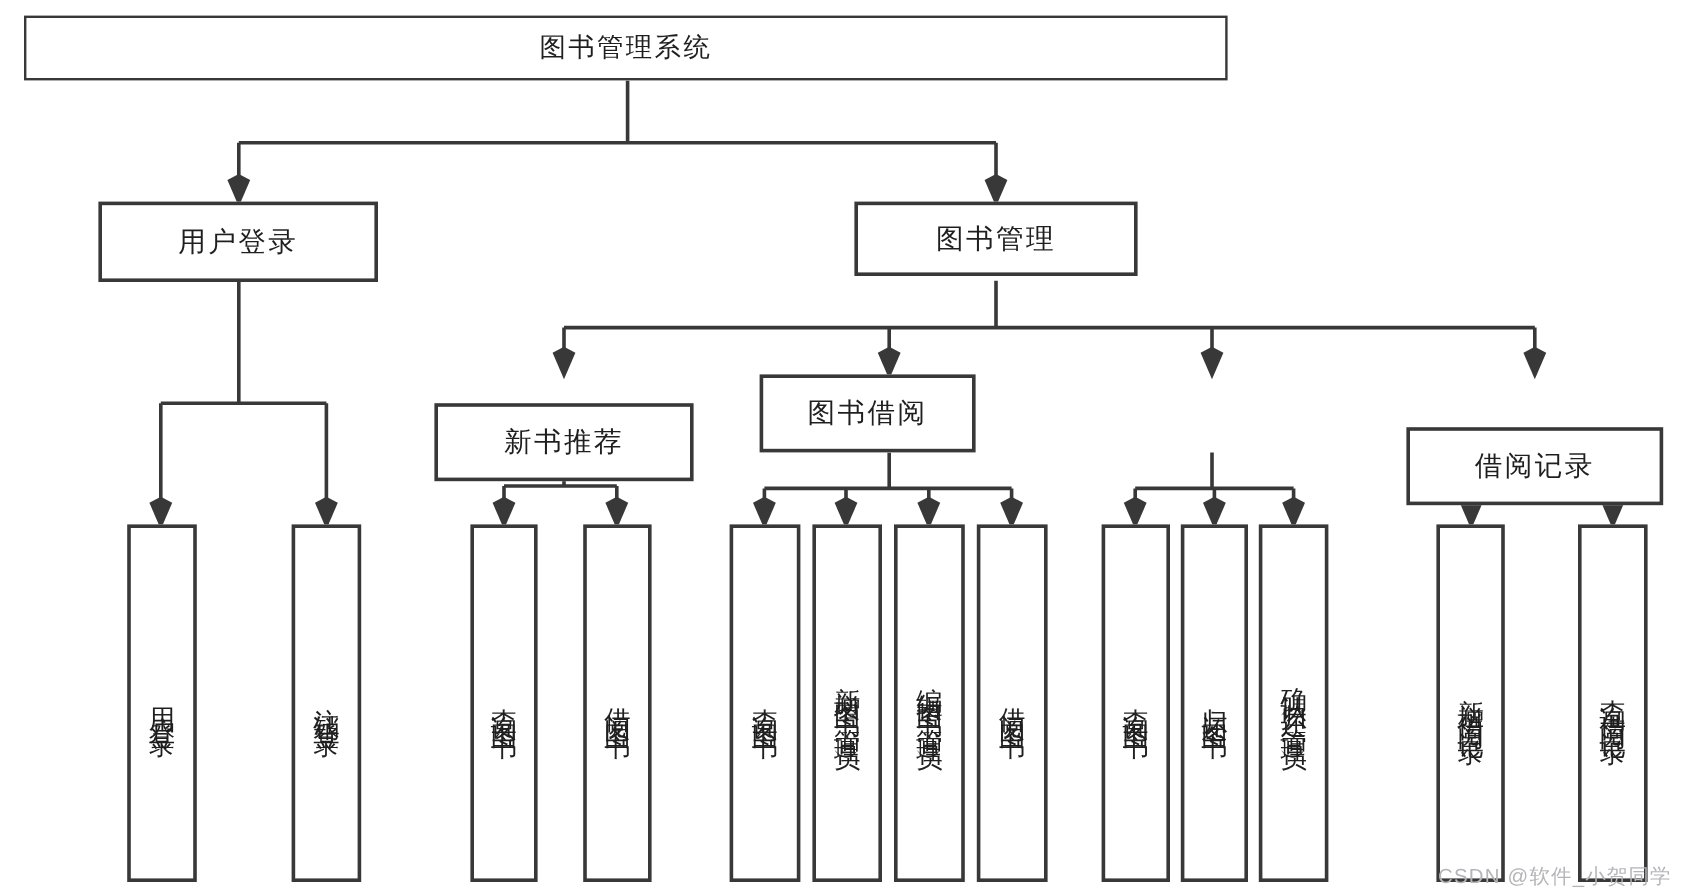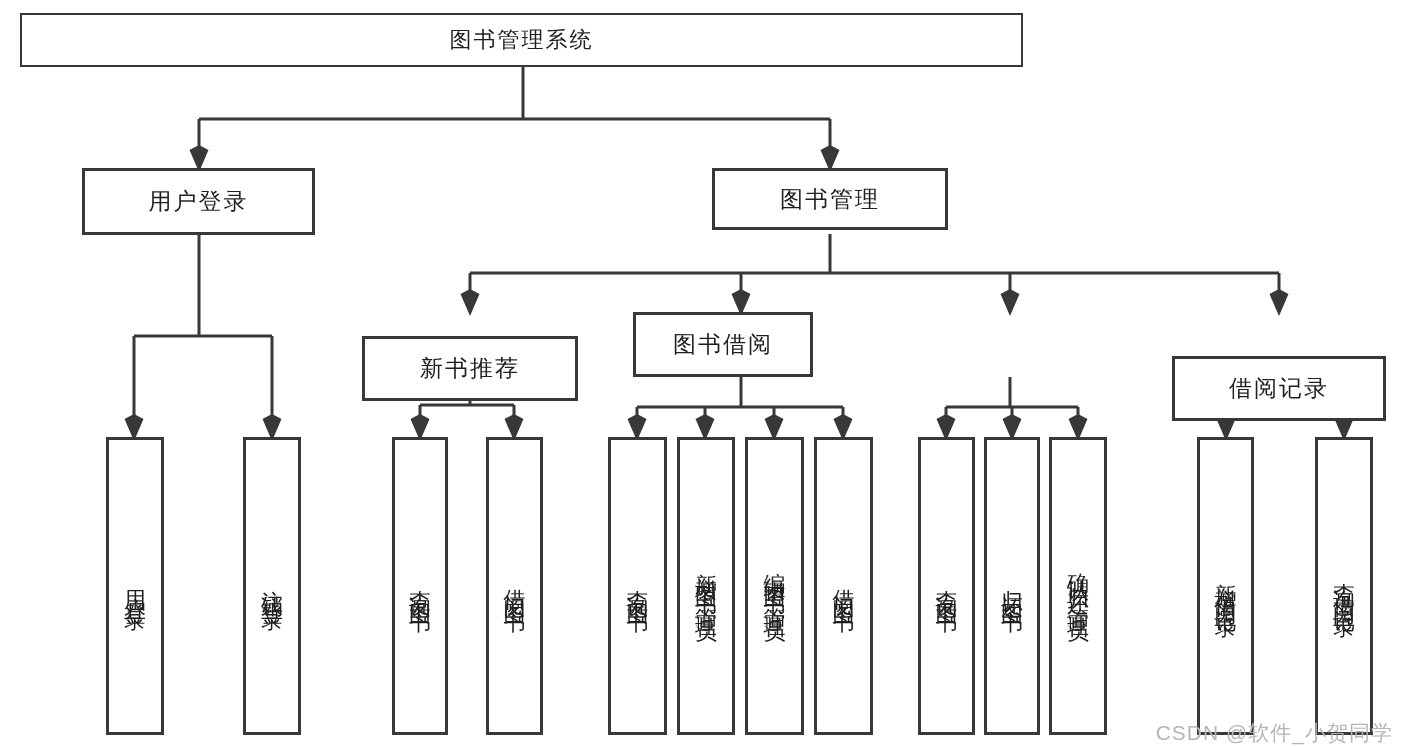--- a/index.html
+++ b/index.html
@@ -32,21 +32,21 @@
     writing-mode:vertical-rl;
     text-orientation:mixed;
     font-size:22px;
     letter-spacing:7px;
     line-height:1;
     color:#1f1f1f;
   }
   .watermark{
     position:absolute;
     right:12px;top:719px;
-    font-size:21px;
+    font-size:17px;
     color:#b5b5b9;
     letter-spacing:1px;
     white-space:nowrap;
   }
 </style>
 </head>
 <body>
 
 <div class="canvas">
 

